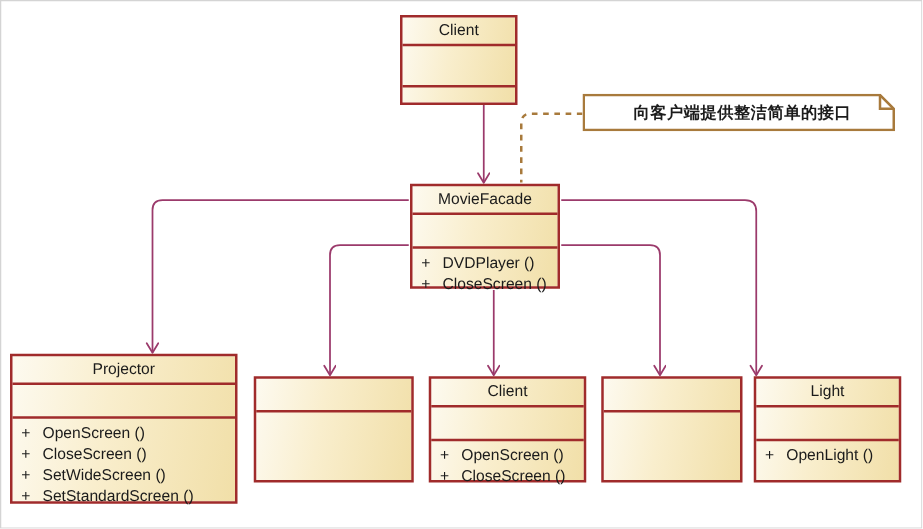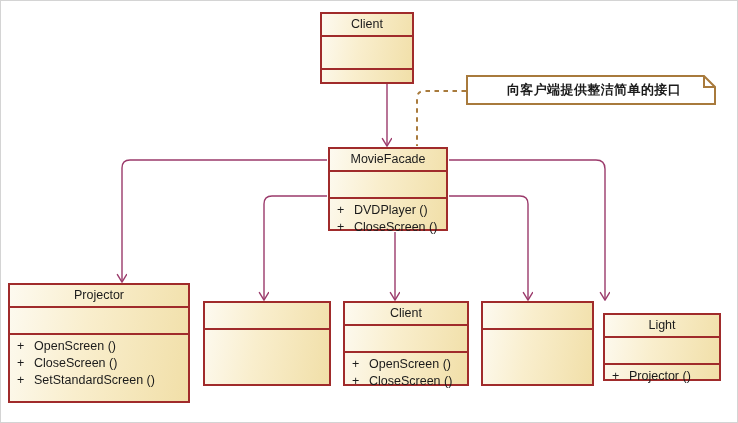--- a/index.html
+++ b/index.html
@@ -141,20 +141,21 @@
       <span class="op"><span class="vis">+</span><span>CloseScreen ()</span></span>
     </div>
   </div>
 
   <div class="uml-class" style="left:8px; top:283px; width:182px; height:120px;">
     <div class="uml-name">Projector</div>
     <div class="uml-attrs" style="height:19px;"></div>
     <div class="uml-ops">
       <span class="op"><span class="vis">+</span><span>OpenScreen ()</span></span>
       <span class="op"><span class="vis">+</span><span>CloseScreen ()</span></span>
+      <span class="op"><span class="vis">+</span><span>SetWideScreen ()</span></span>
       <span class="op"><span class="vis">+</span><span>SetStandardScreen ()</span></span>
     </div>
   </div>
 
   <div class="uml-class" style="left:203px; top:301px; width:128px; height:85px;">
     <div class="uml-attrs" style="height:19px;"></div>
   </div>
 
   <div class="uml-class" style="left:343px; top:301px; width:126px; height:85px;">
     <div class="uml-name">Client</div>
@@ -162,25 +163,25 @@
     <div class="uml-ops">
       <span class="op"><span class="vis">+</span><span>OpenScreen ()</span></span>
       <span class="op"><span class="vis">+</span><span>CloseScreen ()</span></span>
     </div>
   </div>
 
   <div class="uml-class" style="left:481px; top:301px; width:113px; height:85px;">
     <div class="uml-attrs" style="height:19px;"></div>
   </div>
 
-  <div class="uml-class" style="left:603px; top:301px; width:118px; height:68px;margin-top:12px;">
+  <div class="uml-class" style="left:603px; top:301px; width:118px; height:85px;">
     <div class="uml-name">Light</div>
     <div class="uml-attrs" style="height:19px;"></div>
     <div class="uml-ops">
-      <span class="op"><span class="vis">+</span><span>Projector ()</span></span>
+      <span class="op"><span class="vis">+</span><span>OpenLight ()</span></span>
     </div>
   </div>
 
   <div class="uml-note" style="left:466px; top:75px; width:250px; height:30px;">
     <svg class="note-body" viewBox="0 0 250 30" preserveAspectRatio="none" xmlns="http://www.w3.org/2000/svg">
       <path d="M1,1 L238,1 L249,12 L249,29 L1,29 Z" fill="#ffffff" stroke="#A87A3C" stroke-width="2" stroke-linejoin="miter" vector-effect="non-scaling-stroke"></path>
       <path d="M238,1 L238,12 L249,12" fill="none" stroke="#A87A3C" stroke-width="2" vector-effect="non-scaling-stroke"></path>
     </svg>
     <div class="note-text">向客户端提供整洁简单的接口</div>
   </div>

